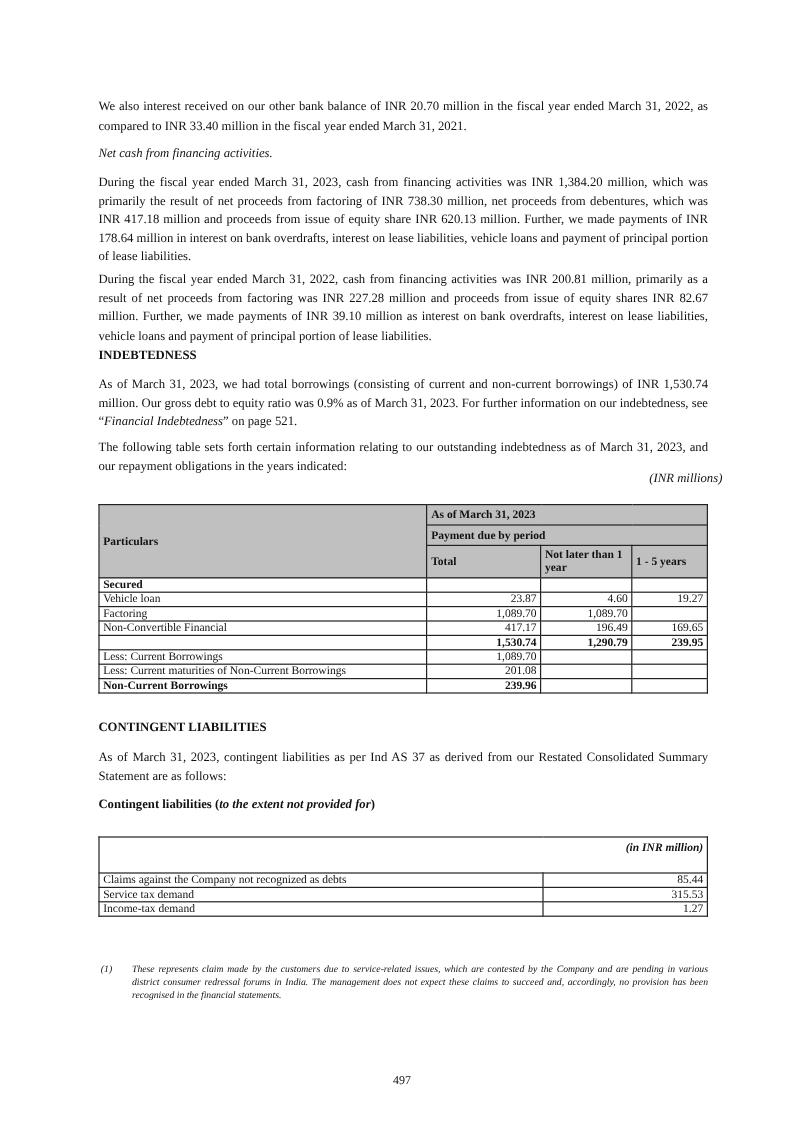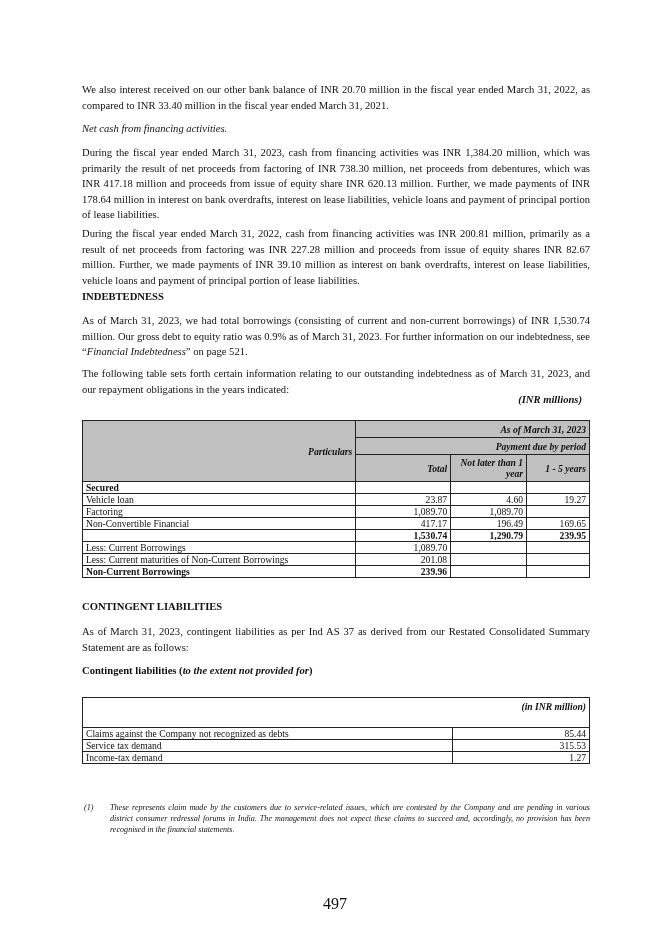--- a/index.html
+++ b/index.html
@@ -2,35 +2,35 @@
 <html><head>
 <meta charset="utf-8">
 <style>
   html, body { margin: 0; padding: 0; background: #ffffff; }
   body { width: 670px; height: 947px; position: relative; overflow: hidden;
          font-family: "Liberation Serif", "DejaVu Serif", serif; color: #111; }
   p { margin: 0; font-size: 10.6px; line-height: 15.6px; text-align: justify; }
   .para { position: absolute; left: 82px; width: 508px; }
   .italic { font-style: italic; }
   .heading { font-weight: bold; font-size: 10.6px; line-height: 14px; }
-  .unit-right { position: absolute; right: 88px; font-style: italic; font-size: 10.6px; line-height: 14px; font-weight: bold; }
+  .unit-right { position: absolute; right: 68px; font-style: italic; font-size: 10.6px; line-height: 14px; }
 
   table { border-collapse: collapse; position: absolute; left: 82px; width: 508px; font-size: 9.6px; }
   td, th { border: 1px solid #222; padding: 0 3px; }
   .gray { background: #c0c0c0; }
-  th { font-weight: bold; text-align: right; font-style: italic; }
+  th { font-weight: bold; text-align: left; }
   td.num { text-align: right; }
   td.b, .b { font-weight: bold; }
   .t1 td { height: 11px; line-height: 11px; }
   .t2 td { height: 11px; line-height: 11px; margin-left: 44px; }
 
   .footnote { position: absolute; left: 82px; width: 508px; font-size: 8.1px; line-height: 11px; font-style: italic; display: flex; }
   .footnote .fn-num { width: 26px; flex: none; padding-left: 2px; }
   .footnote .fn-text { flex: 1; text-align: justify; }
-  .page-number { position: absolute; left: 0; width: 670px; top: 895px; text-align: center; font-size: 16px; }
+  .page-number { position: absolute; left: 0; width: 670px; top: 895px; text-align: center; font-size: 10px; }
 </style>
 </head>
 <body>
 
 <p class="para" style="top:82px;">We also interest received on our other bank balance of INR 20.70 million in the fiscal year ended March 31, 2022, as compared to INR 33.40 million in the fiscal year ended March 31, 2021.</p>
 
 <p class="para italic" style="top:121px;">Net cash from financing activities.</p>
 
 <p class="para" style="top:145px;">During the fiscal year ended March 31, 2023, cash from financing activities was INR 1,384.20 million, which was primarily the result of net proceeds from factoring of INR 738.30 million, net proceeds from debentures, which was INR 417.18 million and proceeds from issue of equity share INR 620.13 million. Further, we made payments of INR 178.64 million in interest on bank overdrafts, interest on lease liabilities, vehicle loans and payment of principal portion of lease liabilities.</p>
 

